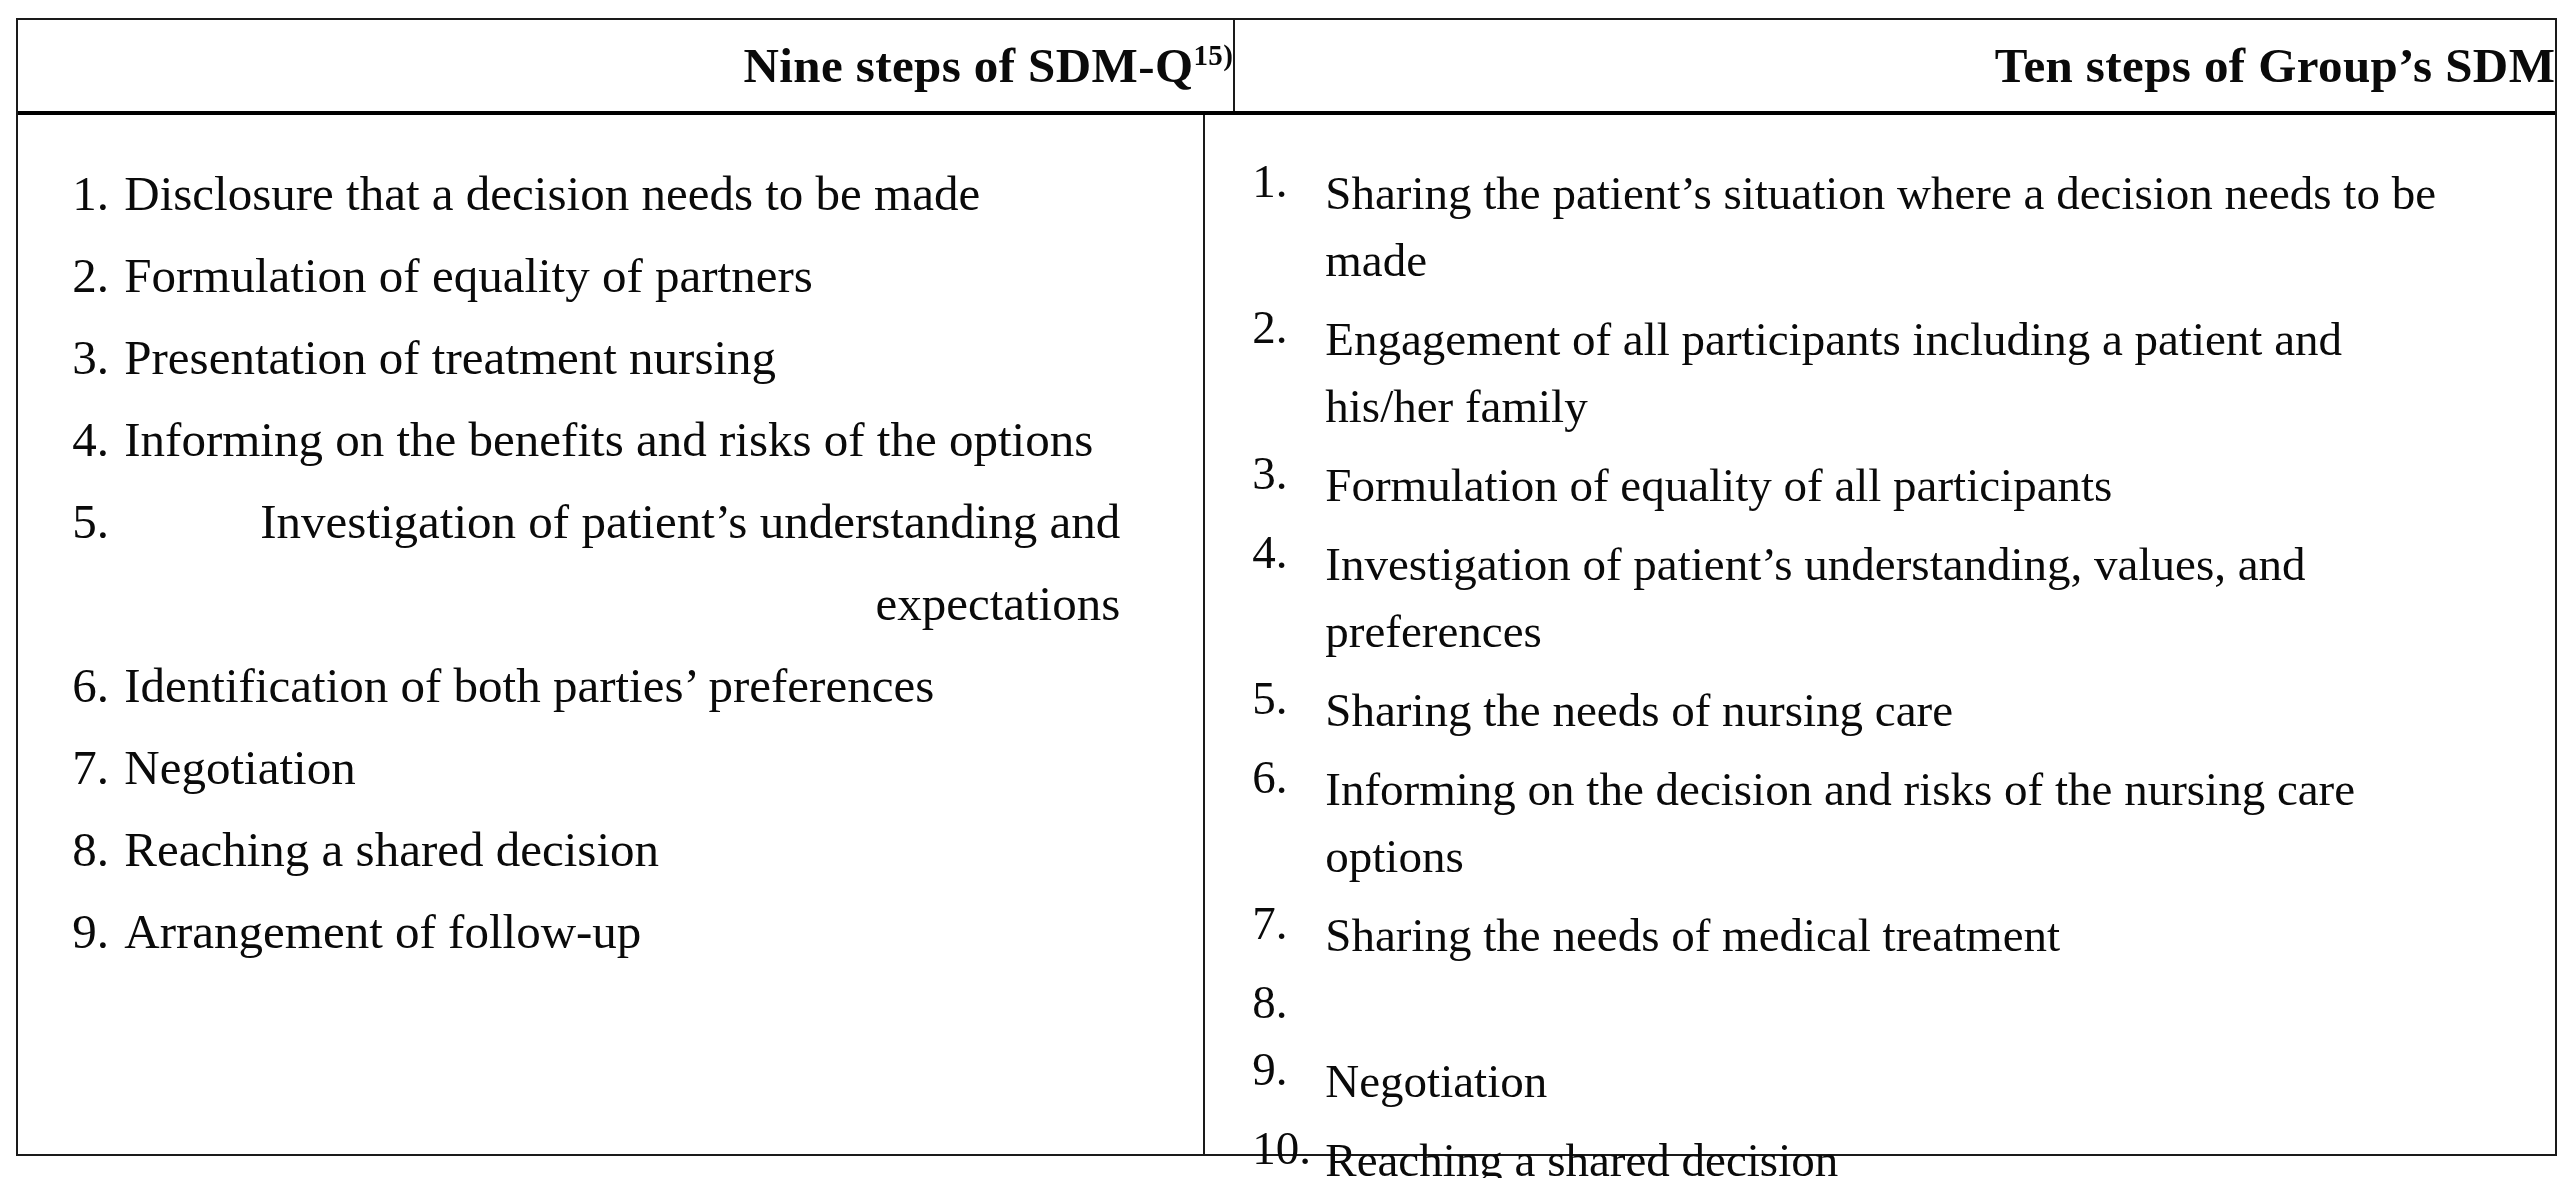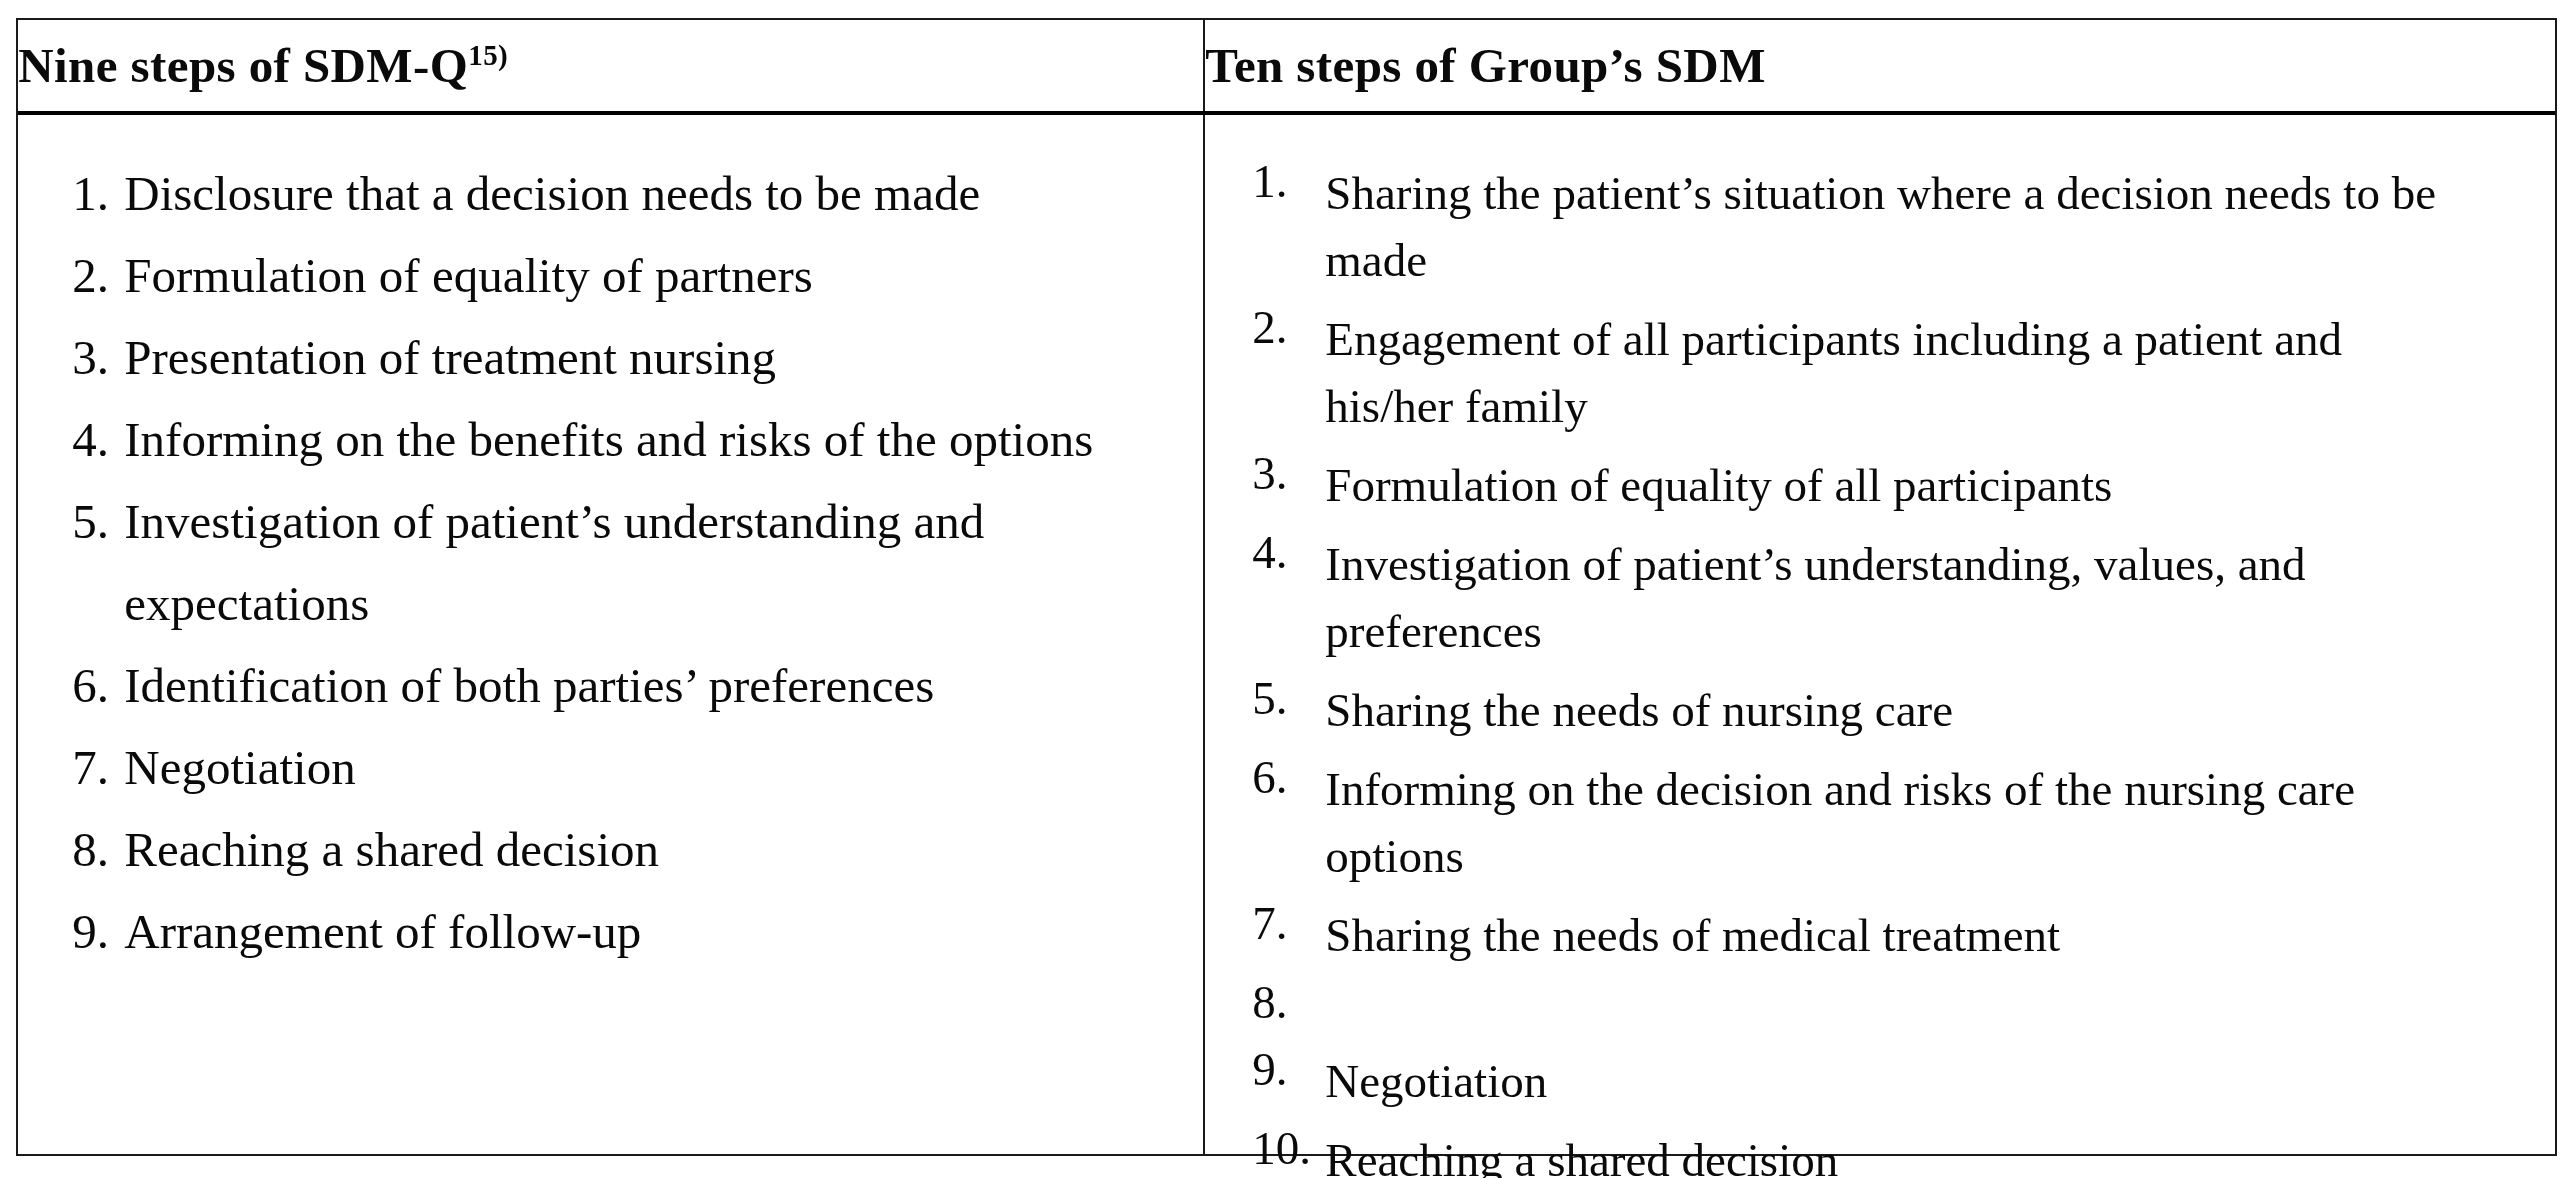--- a/index.html
+++ b/index.html
@@ -44,24 +44,25 @@
     flex: 0 0 1187px;
     border-right: 2.4px solid #1a1a1a;
     box-sizing: border-box;
   }
   .col-right {
     flex: 1 1 auto;
   }
   .th {
     display: flex;
     align-items: center;
-    justify-content: flex-start;
+    justify-content: flex-end;
     font-weight: bold;
     font-size: 49px;
     letter-spacing: 0.4px;
+    margin-left: 30px;
   }
   .th sup {
     font-size: 29px;
     line-height: 0;
     vertical-align: super;
     font-weight: bold;
   }
   .td-left {
     padding: 38px 29px 0 54px;
   }
@@ -83,20 +84,21 @@
   .td-left .num {
     flex: 0 0 52px;
     white-space: nowrap;
   }
   .td-right .num {
     flex: 0 0 73px;
     white-space: nowrap;
   }
   .td-left .txt {
     max-width: 996px;
+    text-align: right;
   }
   .td-right .txt {
     max-width: 1151px;
     margin-top: 12px;
   }
 </style>
 </head>
 <body>
 
 <div class="screen">

